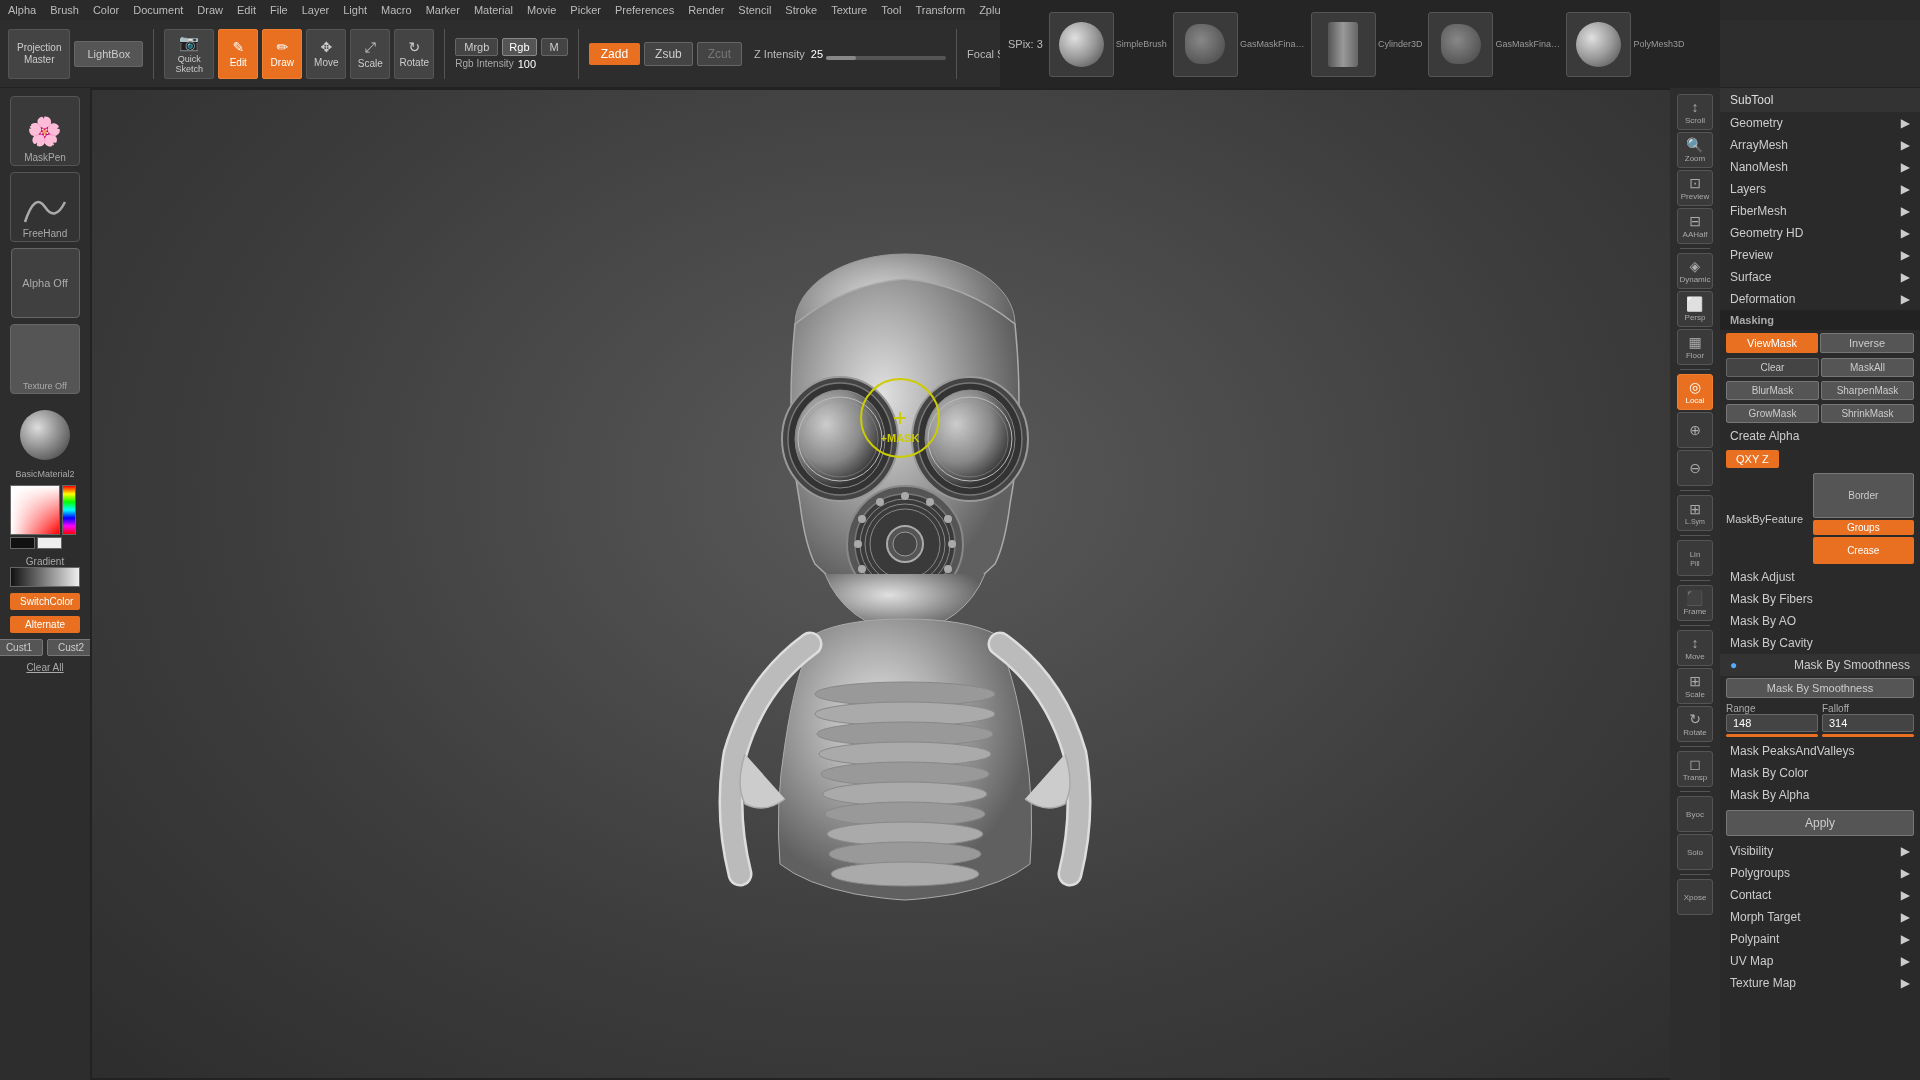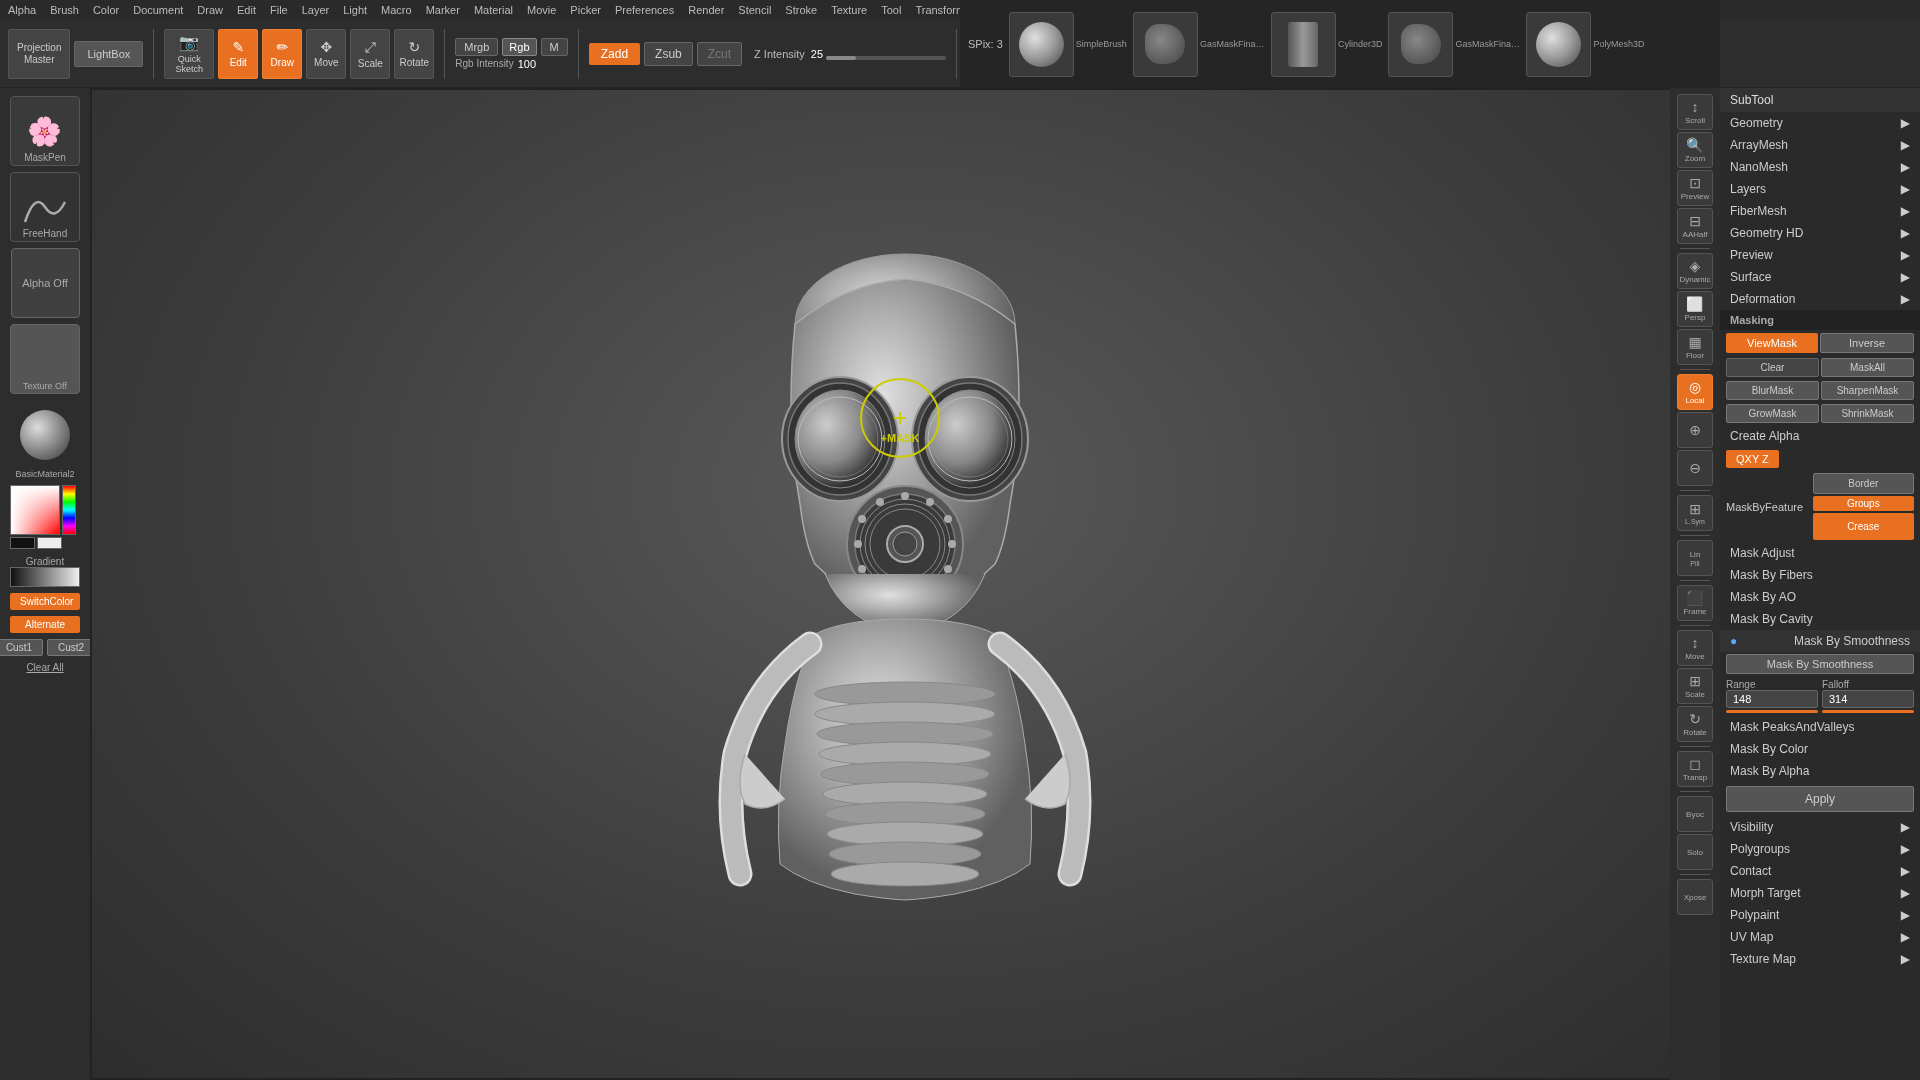--- a/index.html
+++ b/index.html
@@ -633,21 +633,21 @@
     .feature-btns {
       display: flex;
       flex-direction: column;
       gap: 2px;
       flex: 1.2;
     }
     .border-btn {
       background: #555;
       border: 1px solid #777;
       color: #ccc;
-      padding: 4px 6px;
+      padding: 16px 6px;
       font-size: 10px;
       cursor: pointer;
       border-radius: 2px;
     }
     .groups-btn {
       background: #e87020;
       border: none;
       color: #fff;
       padding: 2px 6px;
       font-size: 10px;
@@ -708,21 +708,21 @@
       text-align: center;
       display: block;
       width: calc(100% - 12px);
     }
 
     
     #thumbnail-strip {
       position: absolute;
       top: 0;
       right: 200px;
-      left: 960px;
+      left: 1000px;
       height: 88px;
       background: #252525;
       display: flex;
       align-items: center;
       padding: 4px;
       gap: 6px;
       z-index: 101;
       overflow-x: auto;
     }
     .thumb-item {

